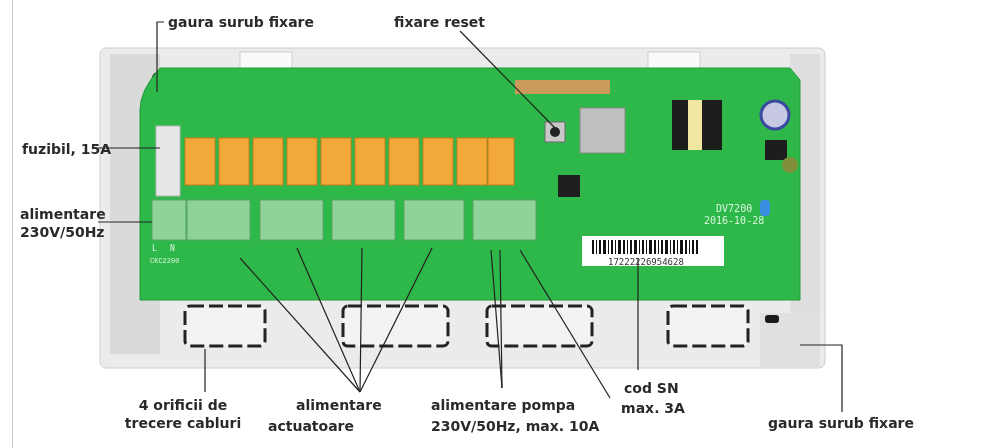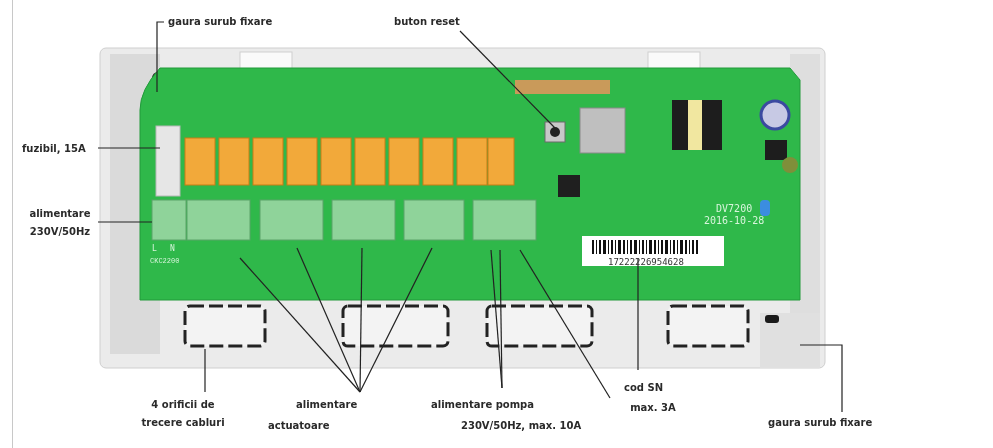--- a/index.html
+++ b/index.html
@@ -1,19 +1,19 @@
 <!DOCTYPE html>
 <html><head>
 <meta charset="utf-8">
 <style>
   html, body { margin:0; padding:0; }
   body { width:993px; height:448px; background:#ffffff; position:relative; overflow:hidden;
          font-family:"DejaVu Sans", sans-serif; }
   .frame-line { position:absolute; left:12px; top:0; width:1px; height:448px; background:#c8c8c8; }
-  .lbl { position:absolute; font-weight:bold; font-size:10px; color:#2a2a2a; line-height:18px; white-space:nowrap; }
+  .lbl { position:absolute; font-weight:bold; font-size:14px; color:#2a2a2a; line-height:18px; white-space:nowrap; }
   .lbl.c { text-align:center; }
   svg { position:absolute; left:0; top:0; }
   .relay { fill:#f2a93a; stroke:#c97d14; stroke-width:1; }
   .term { fill:#8fd39a; stroke:#5aa368; stroke-width:1; }
 </style>
 </head>
 <body>
 
 <div class="frame-line"></div>
 
@@ -137,31 +137,31 @@
 <div class="lbl" style="left:676px;top:203px;font-family:'DejaVu Sans Mono',monospace;font-weight:normal;font-size:10px;color:#d8f5dc;line-height:12px;text-align:center;margin-left:28px;">
   <div>DV7200</div>
   <div>2016-10-28</div>
 </div>
 <div class="lbl" style="left:608px;top:253px;font-family:'DejaVu Sans Mono',monospace;font-weight:normal;font-size:9px;color:#333;">17222226954628</div>
 <div class="lbl" style="left:152px;top:240px;font-family:'DejaVu Sans Mono',monospace;font-weight:normal;font-size:8px;color:#d8f5dc;">L</div>
 <div class="lbl" style="left:170px;top:240px;font-family:'DejaVu Sans Mono',monospace;font-weight:normal;font-size:8px;color:#d8f5dc;">N</div>
 <div class="lbl" style="left:150px;top:252px;font-family:Liberation Mono, monospace;font-weight:normal;font-size:7px;color:#d8f5dc;">CKC2200</div>
 
 <div class="lbl" style="left:168px;top:13px;">gaura surub fixare</div>
-<div class="lbl" style="left:394px;top:13px;">buton reset</div>
+<div class="lbl" style="left:394px;top:13px;">fixare reset</div>
 <div class="lbl" style="left:22px;top:140px;">fuzibil, 15A</div>
 <div class="lbl c" style="left:20px;top:205px;width:80px;">
   <div>alimentare</div>
   <div>230V/50Hz</div>
 </div>
 <div class="lbl c" style="left:124px;top:396px;width:118px;">
   <div>4 orificii de</div>
   <div>trecere cabluri</div>
 </div>
 <div class="lbl" style="left:296px;top:396px;">alimentare</div>
 <div class="lbl" style="left:268px;top:417px;">actuatoare</div>
 <div class="lbl" style="left:431px;top:396px;">alimentare pompa</div>
-<div class="lbl" style="left:431px;top:417px;margin-left:30px;">230V/50Hz, max. 10A</div>
+<div class="lbl" style="left:431px;top:417px;">230V/50Hz, max. 10A</div>
 <div class="lbl" style="left:624px;top:379px;">cod SN</div>
 <div class="lbl c" style="left:584px;top:399px;width:138px;">
   <div>max. 3A</div>
 </div>
 <div class="lbl" style="left:768px;top:414px;">gaura surub fixare</div>
 
 </body></html>

